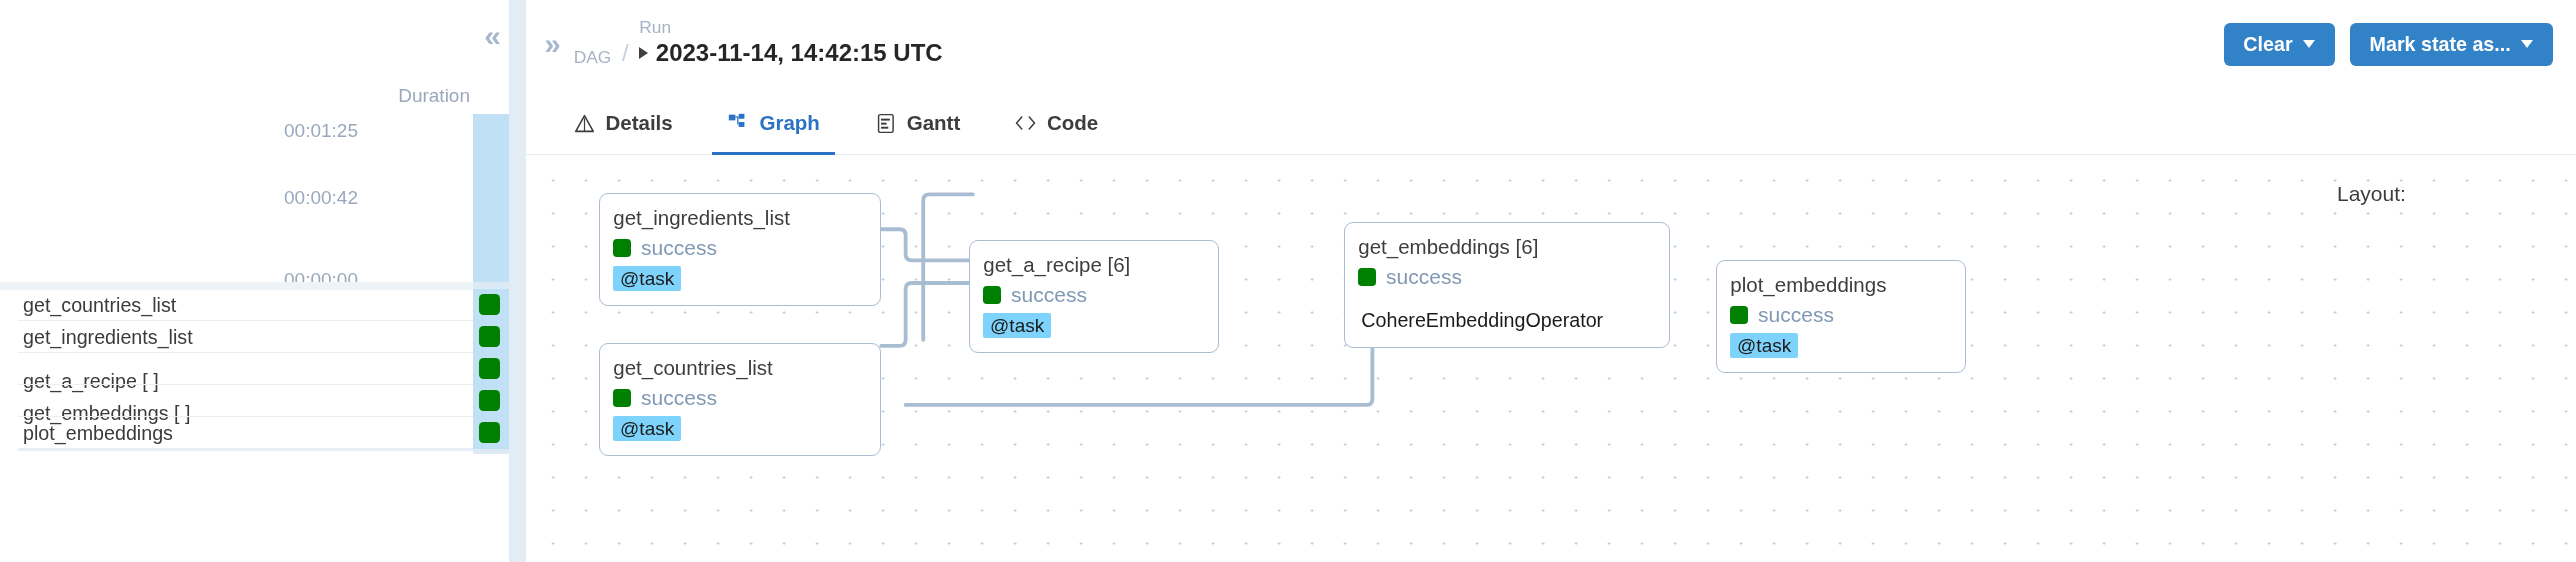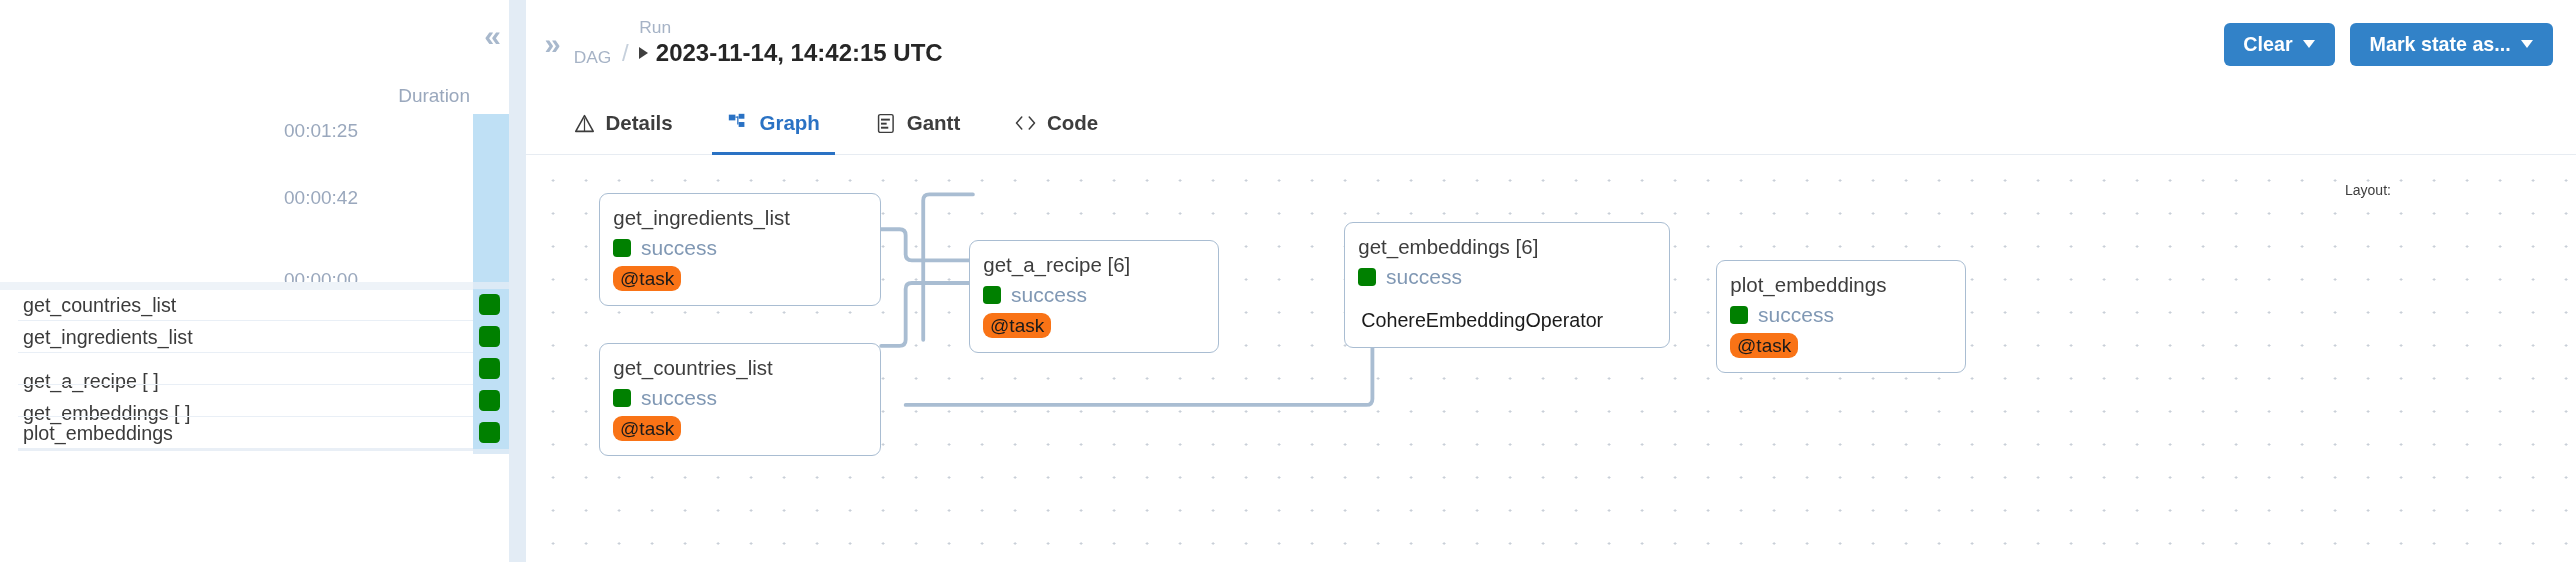--- a/index.html
+++ b/index.html
@@ -128,26 +128,26 @@
   .node {
     position: absolute; background: #fff; border: 1.5px solid #a9bdd2; border-radius: 9px;
     padding: 10.6px 13.6px 13.6px 13.6px;
   }
   .node-title { font-size: 20.5px; color: #3d3d3d; line-height: 1.25; white-space: nowrap; }
   .node-state { display: flex; align-items: center; gap: 9.8px; margin-top: 5.3px; }
   .state-sq { width: 18px; height: 18px; background: #008000; border-radius: 3.8px; flex: 0 0 18px; }
   .state-txt { font-size: 21px; color: #8098b4; }
   .node-tag {
     display: inline-block; margin-top: 6.8px; font-size: 19px; color: #1b1b1b;
-    background: #f97316; border-radius: 9px; padding: 1.5px 6.8px;
+    background: #7dd3fc; border-radius: 2px; padding: 1.5px 6.8px;
   }
   .node-op { display: inline-block; margin-top: 19px; font-size: 19.7px; color: #1b1b1b; padding: 1.5px 3px; }
 
   .layout-ctl { position: absolute; right: 33px; top: 27px; width: 206px; }
-  .layout-lbl { font-size: 14px; color: #3d3d3d; margin-bottom: 7.6px; margin-left: 8px; }
+  .layout-lbl { font-size: 21px; color: #3d3d3d; margin-bottom: 7.6px; }
   .layout-select {
     width: 206px; height: 47px; border: 1.5px solid #e2e8f0; border-radius: 7.6px; background: #fff;
     display: flex; align-items: center; justify-content: space-between; padding: 0 15px;
     font-size: 19.7px; color: #3d3d3d; cursor: pointer;
   }
   .chev { width: 12px; height: 12px; border-right: 2.3px solid #4a4a4a; border-bottom: 2.3px solid #4a4a4a;
           transform: rotate(45deg) translate(-2.3px,-2.3px); }
 </style>
 </head>
 <body>

